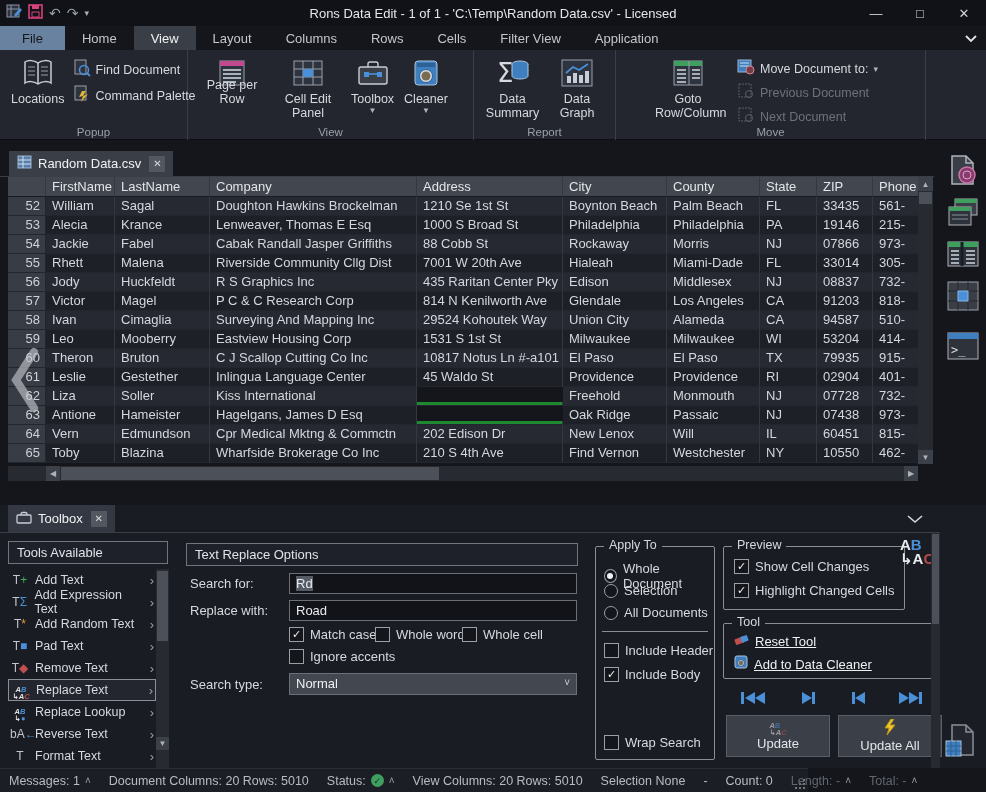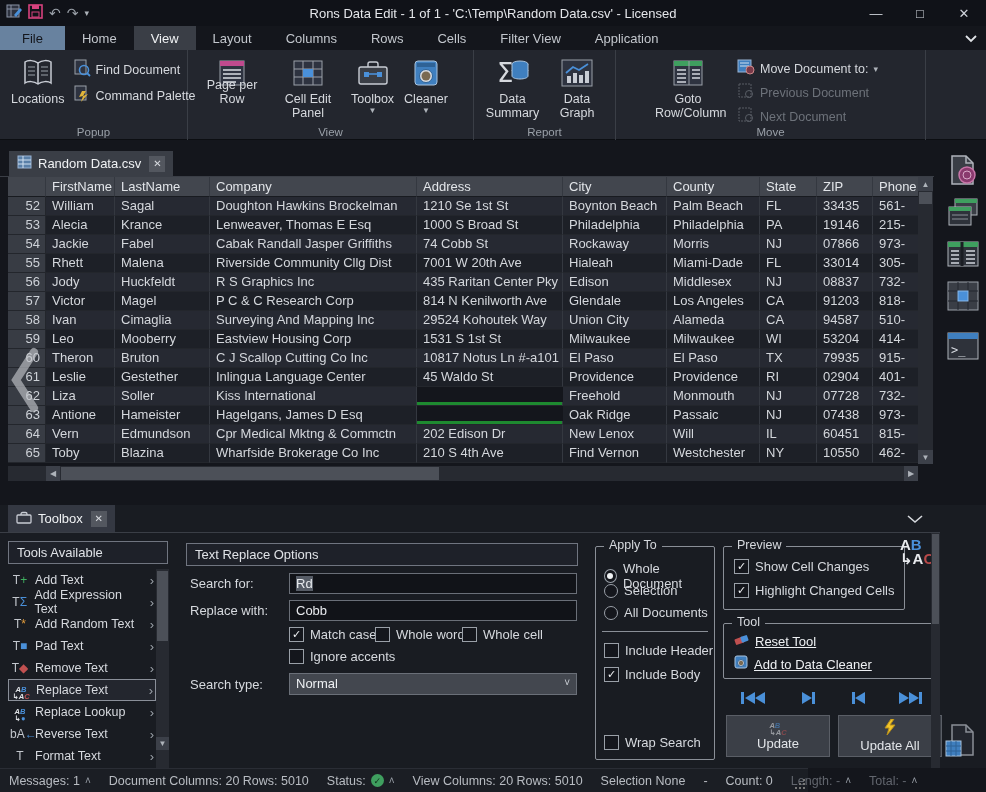--- a/index.html
+++ b/index.html
@@ -386,21 +386,21 @@
         <div class="gcell dc cw6">Philadelphia</div>
         <div class="gcell dc cw7">PA</div>
         <div class="gcell dc cw8">19146</div>
         <div class="gcell dc cw9">215-</div>
       </div>
       <div class="grow r0">
         <div class="gcell rn cw0">54</div>
         <div class="gcell dc cw1">Jackie</div>
         <div class="gcell dc cw2">Fabel</div>
         <div class="gcell dc cw3">Cabak Randall Jasper Griffiths</div>
-        <div class="gcell dc cw4">74 Cobb St</div>
+        <div class="gcell dc cw4">88 Cobb St</div>
         <div class="gcell dc cw5">Rockaway</div>
         <div class="gcell dc cw6">Morris</div>
         <div class="gcell dc cw7">NJ</div>
         <div class="gcell dc cw8">07866</div>
         <div class="gcell dc cw9">973-</div>
       </div>
       <div class="grow r1">
         <div class="gcell rn cw0">55</div>
         <div class="gcell dc cw1">Rhett</div>
         <div class="gcell dc cw2">Malena</div>
@@ -679,21 +679,21 @@
       </div>
     <div id="tool-scroll" class="sb" style="position:absolute">
       <div class="sb-thumb" style="left:1px;top:2px;width:11px;height:70px"></div>
       <div class="sb-btn" style="left:0;bottom:18px;width:13px;height:13px">▼</div>
     </div>
 
     <div id="opt-header" class="hdr-box">Text Replace Options</div>
     <span class="frm-label" style="left:190px;top:71px">Search for:</span>
     <div class="fake-input" style="left:289px;top:68px;width:288px"><span class="sel-text">Rd</span></div>
     <span class="frm-label" style="left:190px;top:98px">Replace with:</span>
-    <div class="fake-input" style="left:289px;top:95px;width:288px"><span>Cobb</span></div>
+    <div class="fake-input" style="left:289px;top:95px;width:288px"><span>Road</span></div>
 
     <div class="chk-row" style="left:289px;top:122px">
       <span class="chk on"></span>
       <span>Match case</span>
     </div>
     <div class="chk-row" style="left:375px;top:122px">
       <span class="chk"></span>
       <span>Whole word</span>
     </div>
     <div class="chk-row" style="left:462px;top:122px">

